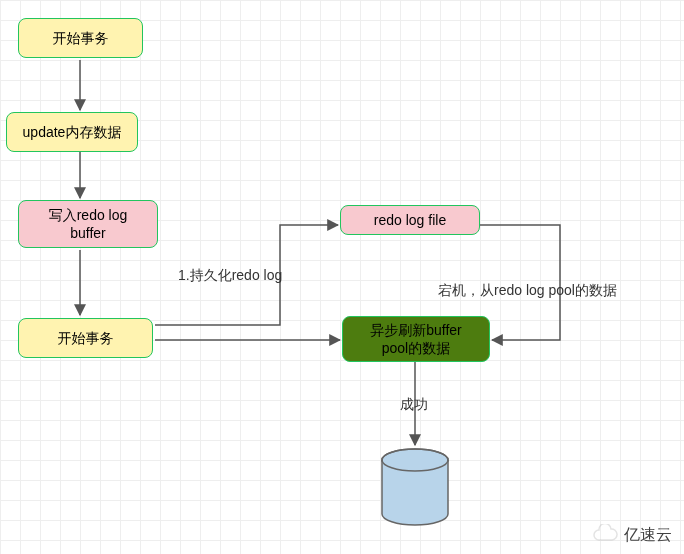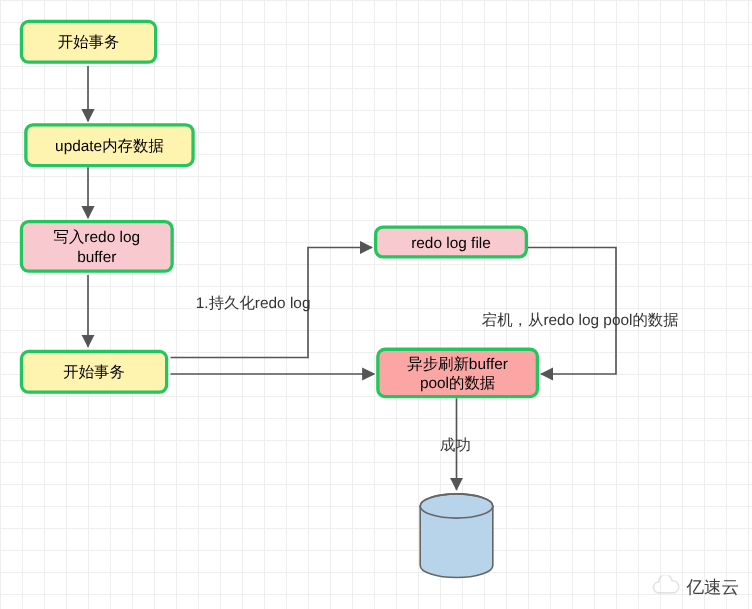--- a/index.html
+++ b/index.html
@@ -1,21 +1,21 @@
 <!DOCTYPE html>
 <html><head>
 <meta charset="utf-8">
 <style>
 *{margin:0;padding:0;box-sizing:border-box}
 body{font-family:Arial,"Microsoft YaHei",sans-serif;font-size:14px;background:#fff;position:relative;width:684px;height:554px;overflow:hidden}
 .grid{position:absolute;inset:0;background-image:linear-gradient(#eee 1px,transparent 1px),linear-gradient(90deg,#eee 1px,transparent 1px);background-size:20px 20px}
-.node{position:absolute;border:3px solid #22c55e;border-radius:8px;display:flex;align-items:center;justify-content:center;text-align:center;padding:8px 12px;line-height:1.3}
+.node{position:absolute;border:1px solid #22c55e;border-radius:8px;display:flex;align-items:center;justify-content:center;text-align:center;padding:8px 12px;line-height:1.3}
 .yellow{background:#fff3b0}
 .pink{background:#f8c9cf}
-.blue{background:#fca5a5}
+.blue{background:#4d7c0f}
 .label{position:absolute;font-size:14px;color:#333;white-space:nowrap}
 .watermark{position:absolute;right:12px;bottom:8px;color:#404040;font-size:16px;display:flex;align-items:center;gap:6px}
 .watermark svg{opacity:.4}
 svg.arrows{position:absolute;inset:0;width:684px;height:554px;pointer-events:none}
 .db{position:absolute;left:380px;top:448px}
 </style>
 </head>
 <body>
 
 <div class="grid"></div>
@@ -39,21 +39,21 @@
 
   <path d="M480 225 L560 225 L560 340 L492 340" fill="none" stroke="#555" stroke-width="1.5" marker-end="url(#ah)"></path>
 
   <line x1="415" y1="362" x2="415" y2="445" stroke="#555" stroke-width="1.5" marker-end="url(#ah)"></line>
 </svg>
 
 <div class="node yellow" style="left:18px;top:18px;width:125px;height:40px">
     <span>开始事务</span>
   </div>
 
-<div class="node yellow" style="left:22px;top:112px;width:155px;height:40px">
+<div class="node yellow" style="left:6px;top:112px;width:132px;height:40px">
     <span>update内存数据</span>
   </div>
 
 <div class="node pink" style="left:18px;top:200px;width:140px;height:48px;white-space:pre-line"><span>写入redo log
 buffer</span></div>
 
 <div class="node yellow" style="left:18px;top:318px;width:135px;height:40px">
     <span>开始事务</span>
   </div>
 

